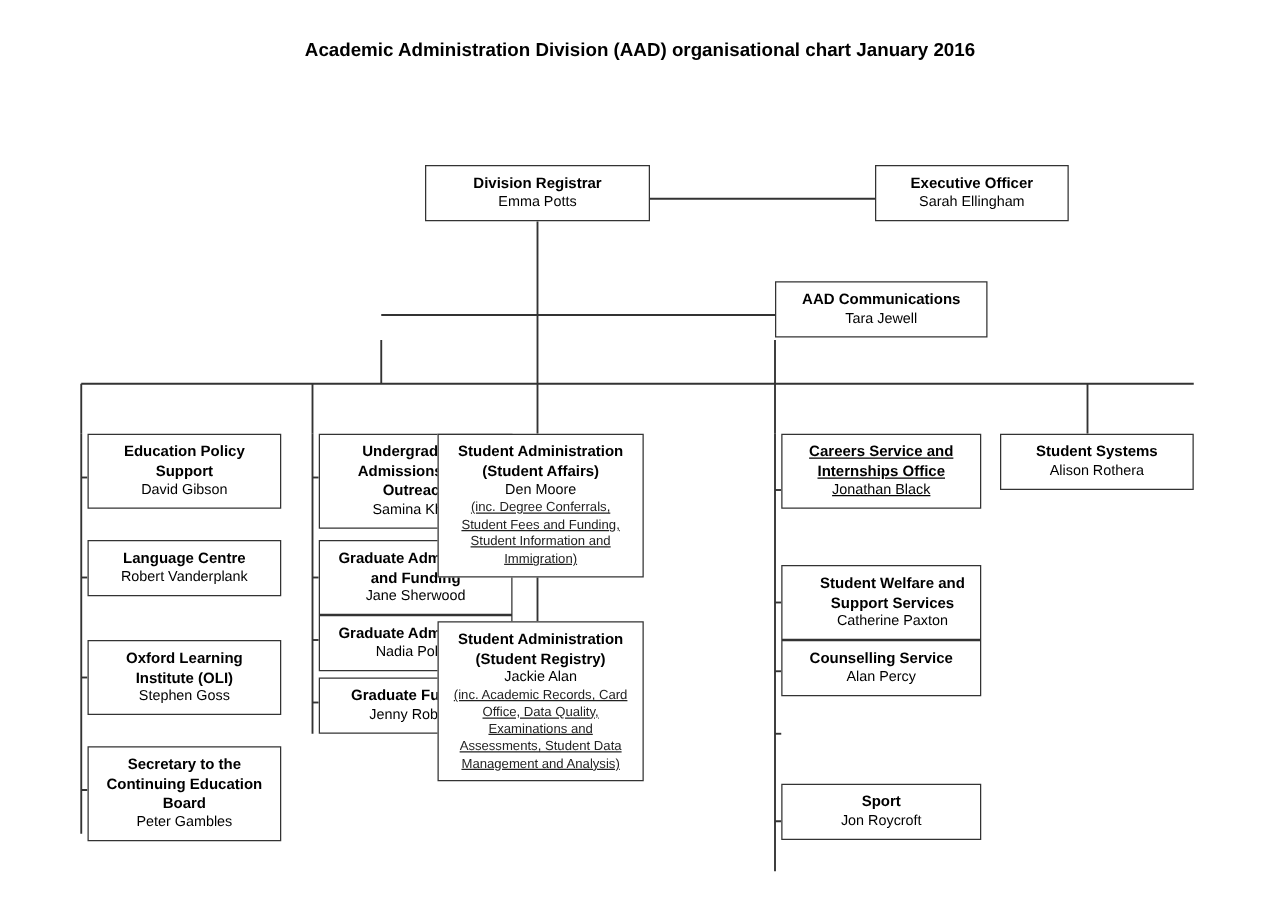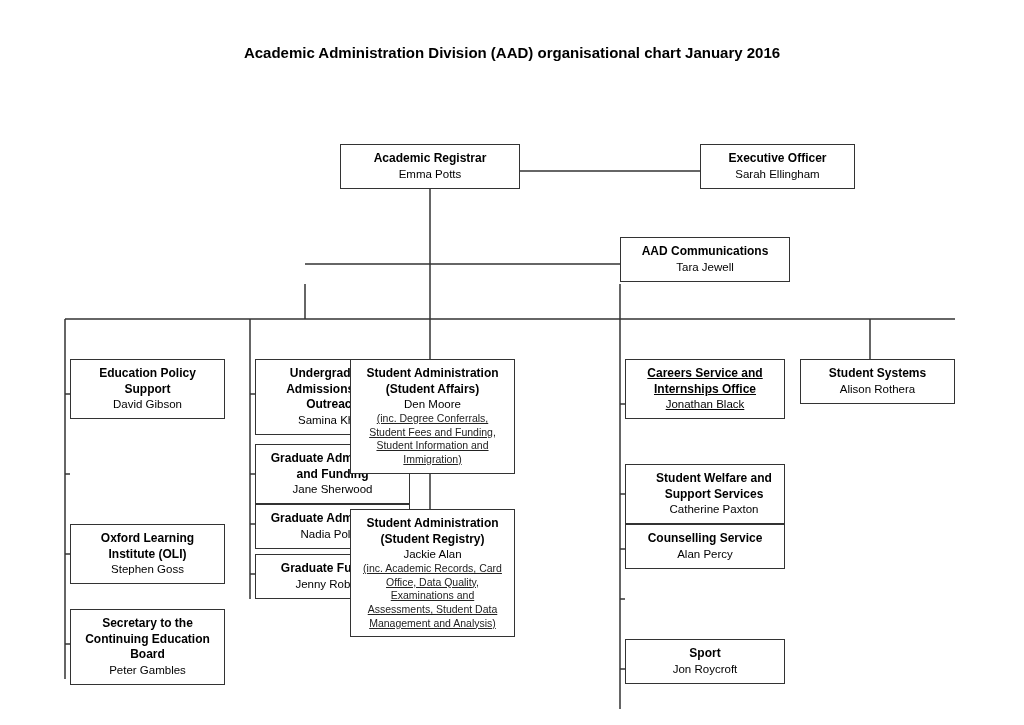--- a/index.html
+++ b/index.html
@@ -10,21 +10,21 @@
       width: 1024px;
       min-height: 725px;
       position: relative;
       overflow-x: hidden;
     }
 
     .page-title {
       text-align: center;
       font-weight: bold;
       font-size: 15px;
-      padding-top: 44px;
+      padding-top: 32px;
       padding-bottom: 28px;
     }
 
     .org-chart {
       position: relative;
       width: 100%;
       padding: 0 10px;
     }
 
     .box {
@@ -114,40 +114,44 @@
 
     <line x1="620" y1="270" x2="620" y2="620" stroke="#333" stroke-width="1.5"></line>
     <line x1="620" y1="315" x2="625" y2="315" stroke="#333" stroke-width="1.5"></line>
     <line x1="620" y1="405" x2="625" y2="405" stroke="#333" stroke-width="1.5"></line>
     <line x1="620" y1="460" x2="625" y2="460" stroke="#333" stroke-width="1.5"></line>
     <line x1="620" y1="510" x2="625" y2="510" stroke="#333" stroke-width="1.5"></line>
     <line x1="620" y1="580" x2="625" y2="580" stroke="#333" stroke-width="1.5"></line>
   </svg>
 
   <div class="box" style="left:340px; top:55px; width:180px;">
-    <div class="title">Academic Registrar</div>
+    <div class="title">Division Registrar</div>
     <div class="subtitle">Emma Potts</div>
   </div>
 
   <div class="box" style="left:700px; top:55px; width:155px;">
     <div class="title">Executive Officer</div>
     <div class="subtitle">Sarah Ellingham</div>
   </div>
 
 
   <div class="box" style="left:620px; top:148px; width:170px;">
     <div class="title">AAD Communications</div>
     <div class="subtitle">Tara Jewell</div>
   </div>
 
   <div class="box" style="left:70px; top:270px; width:155px;">
     <div class="title">Education Policy Support</div>
     <div class="subtitle">David Gibson</div>
   </div>
 
+  <div class="box" style="left:70px; top:355px; width:155px;">
+    <div class="title">Language Centre</div>
+    <div class="subtitle">Robert Vanderplank</div>
+  </div>
 
   <div class="box" style="left:70px; top:435px; width:155px;">
     <div class="title">Oxford Learning Institute (OLI)</div>
     <div class="subtitle">Stephen Goss</div>
   </div>
 
   <div class="box" style="left:70px; top:520px; width:155px;text-align:center;">
     <div class="title">Secretary to the Continuing Education Board</div>
     <div class="subtitle">Peter Gambles</div>
   </div>

